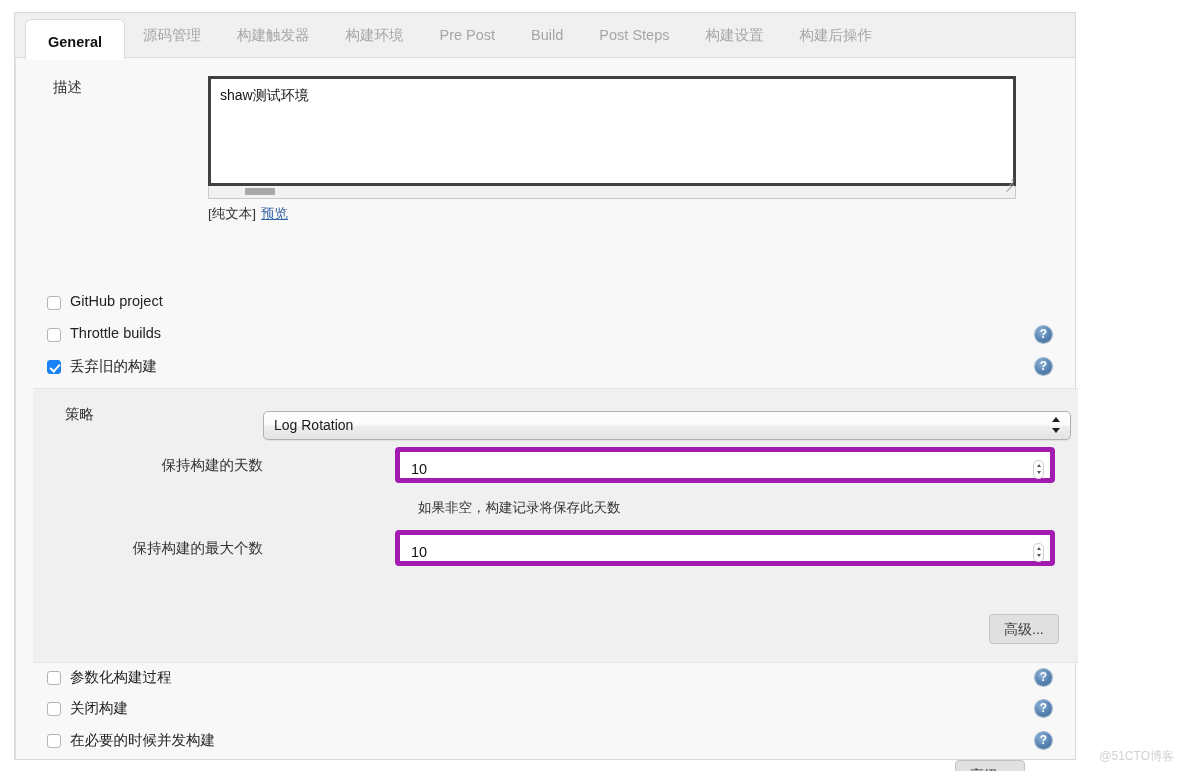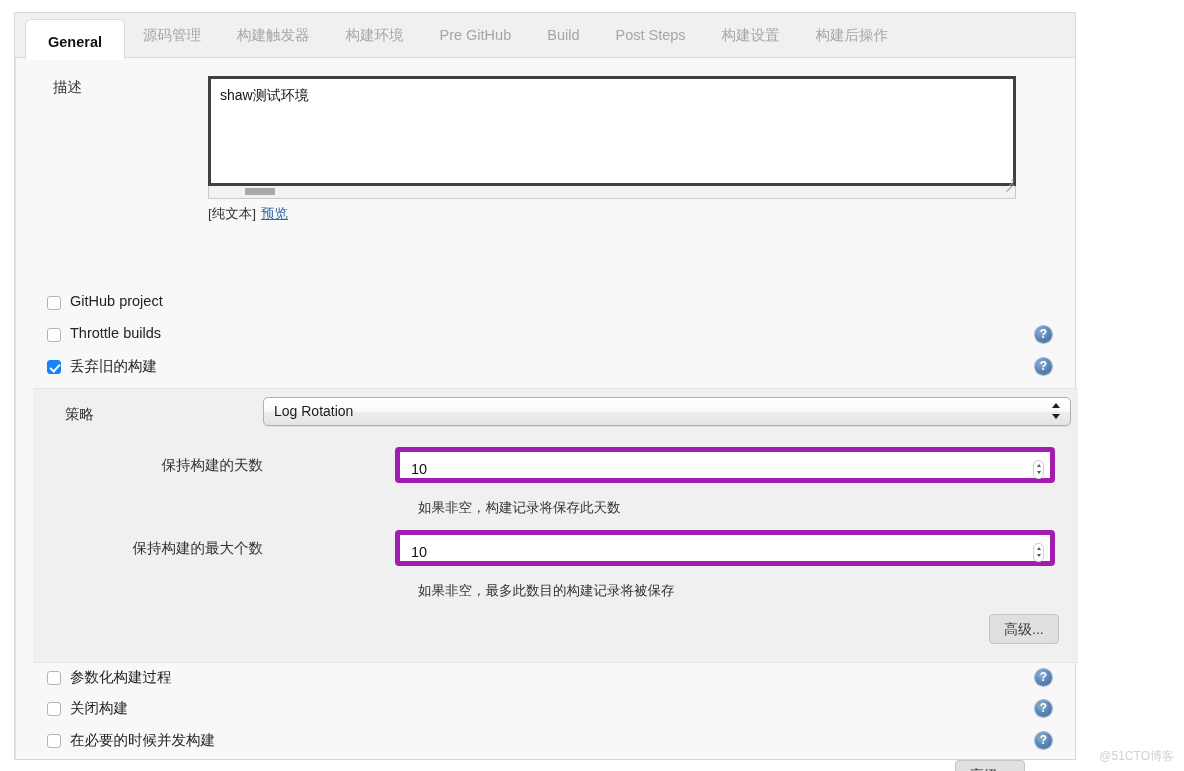--- a/index.html
+++ b/index.html
@@ -248,21 +248,21 @@
     position: absolute;
     left: 32px;
     top: 16px;
     font-size: 14.5px;
     color: #333;
     font-family: Liberation Mono, monospace;
   }
   .select-wrap {
     position: absolute;
     left: 190px;
-    top: 8px;
+    top: 22px;
     width: 808px;
     height: 29px;
     padding-left: 40px;
   }
   .styled-select {
     width: 808px;
     height: 29px;
     border: 1px solid #b0b0b0;
     border-radius: 5px;
     background: linear-gradient(to bottom, #ffffff 0%, #fbfbfb 48%, #eeeeee 52%, #e4e4e4 100%);
@@ -382,21 +382,21 @@
     <div class="tab">
       <span>源码管理</span>
     </div>
     <div class="tab">
       <span>构建触发器</span>
     </div>
     <div class="tab">
       <span>构建环境</span>
     </div>
     <div class="tab">
-      <span>Pre GitHub</span>
+      <span>Pre Post</span>
     </div>
     <div class="tab">
       <span>Build</span>
     </div>
     <div class="tab">
       <span>Post Steps</span>
     </div>
     <div class="tab">
       <span>构建设置</span>
     </div>
@@ -467,21 +467,20 @@
       <div class="hint" style="left:385px; top:110px">如果非空，构建记录将保存此天数</div>
 
       <div class="num-label" style="left:80px; top:150px">保持构建的最大个数</div>
       <div class="num-field" style="left:362px; top:141px">
         <span class="val">10</span>
         <span class="spinner">
           <i class="up"></i>
             <i class="down"></i>
         </span>
       </div>
-      <div class="hint" style="left:385px; top:193px">如果非空，最多此数目的构建记录将被保存</div>
 
       <div class="btn-adv" style="left:956px; top:225px">高级...</div>
     </div>
 
     <div class="cb-row" style="top:606px">
       <div class="cbx"></div>
       <div class="cb-label">参数化构建过程</div>
       <div class="help-icon" style="left:1020px; top:5px"></div>
     </div>
 

